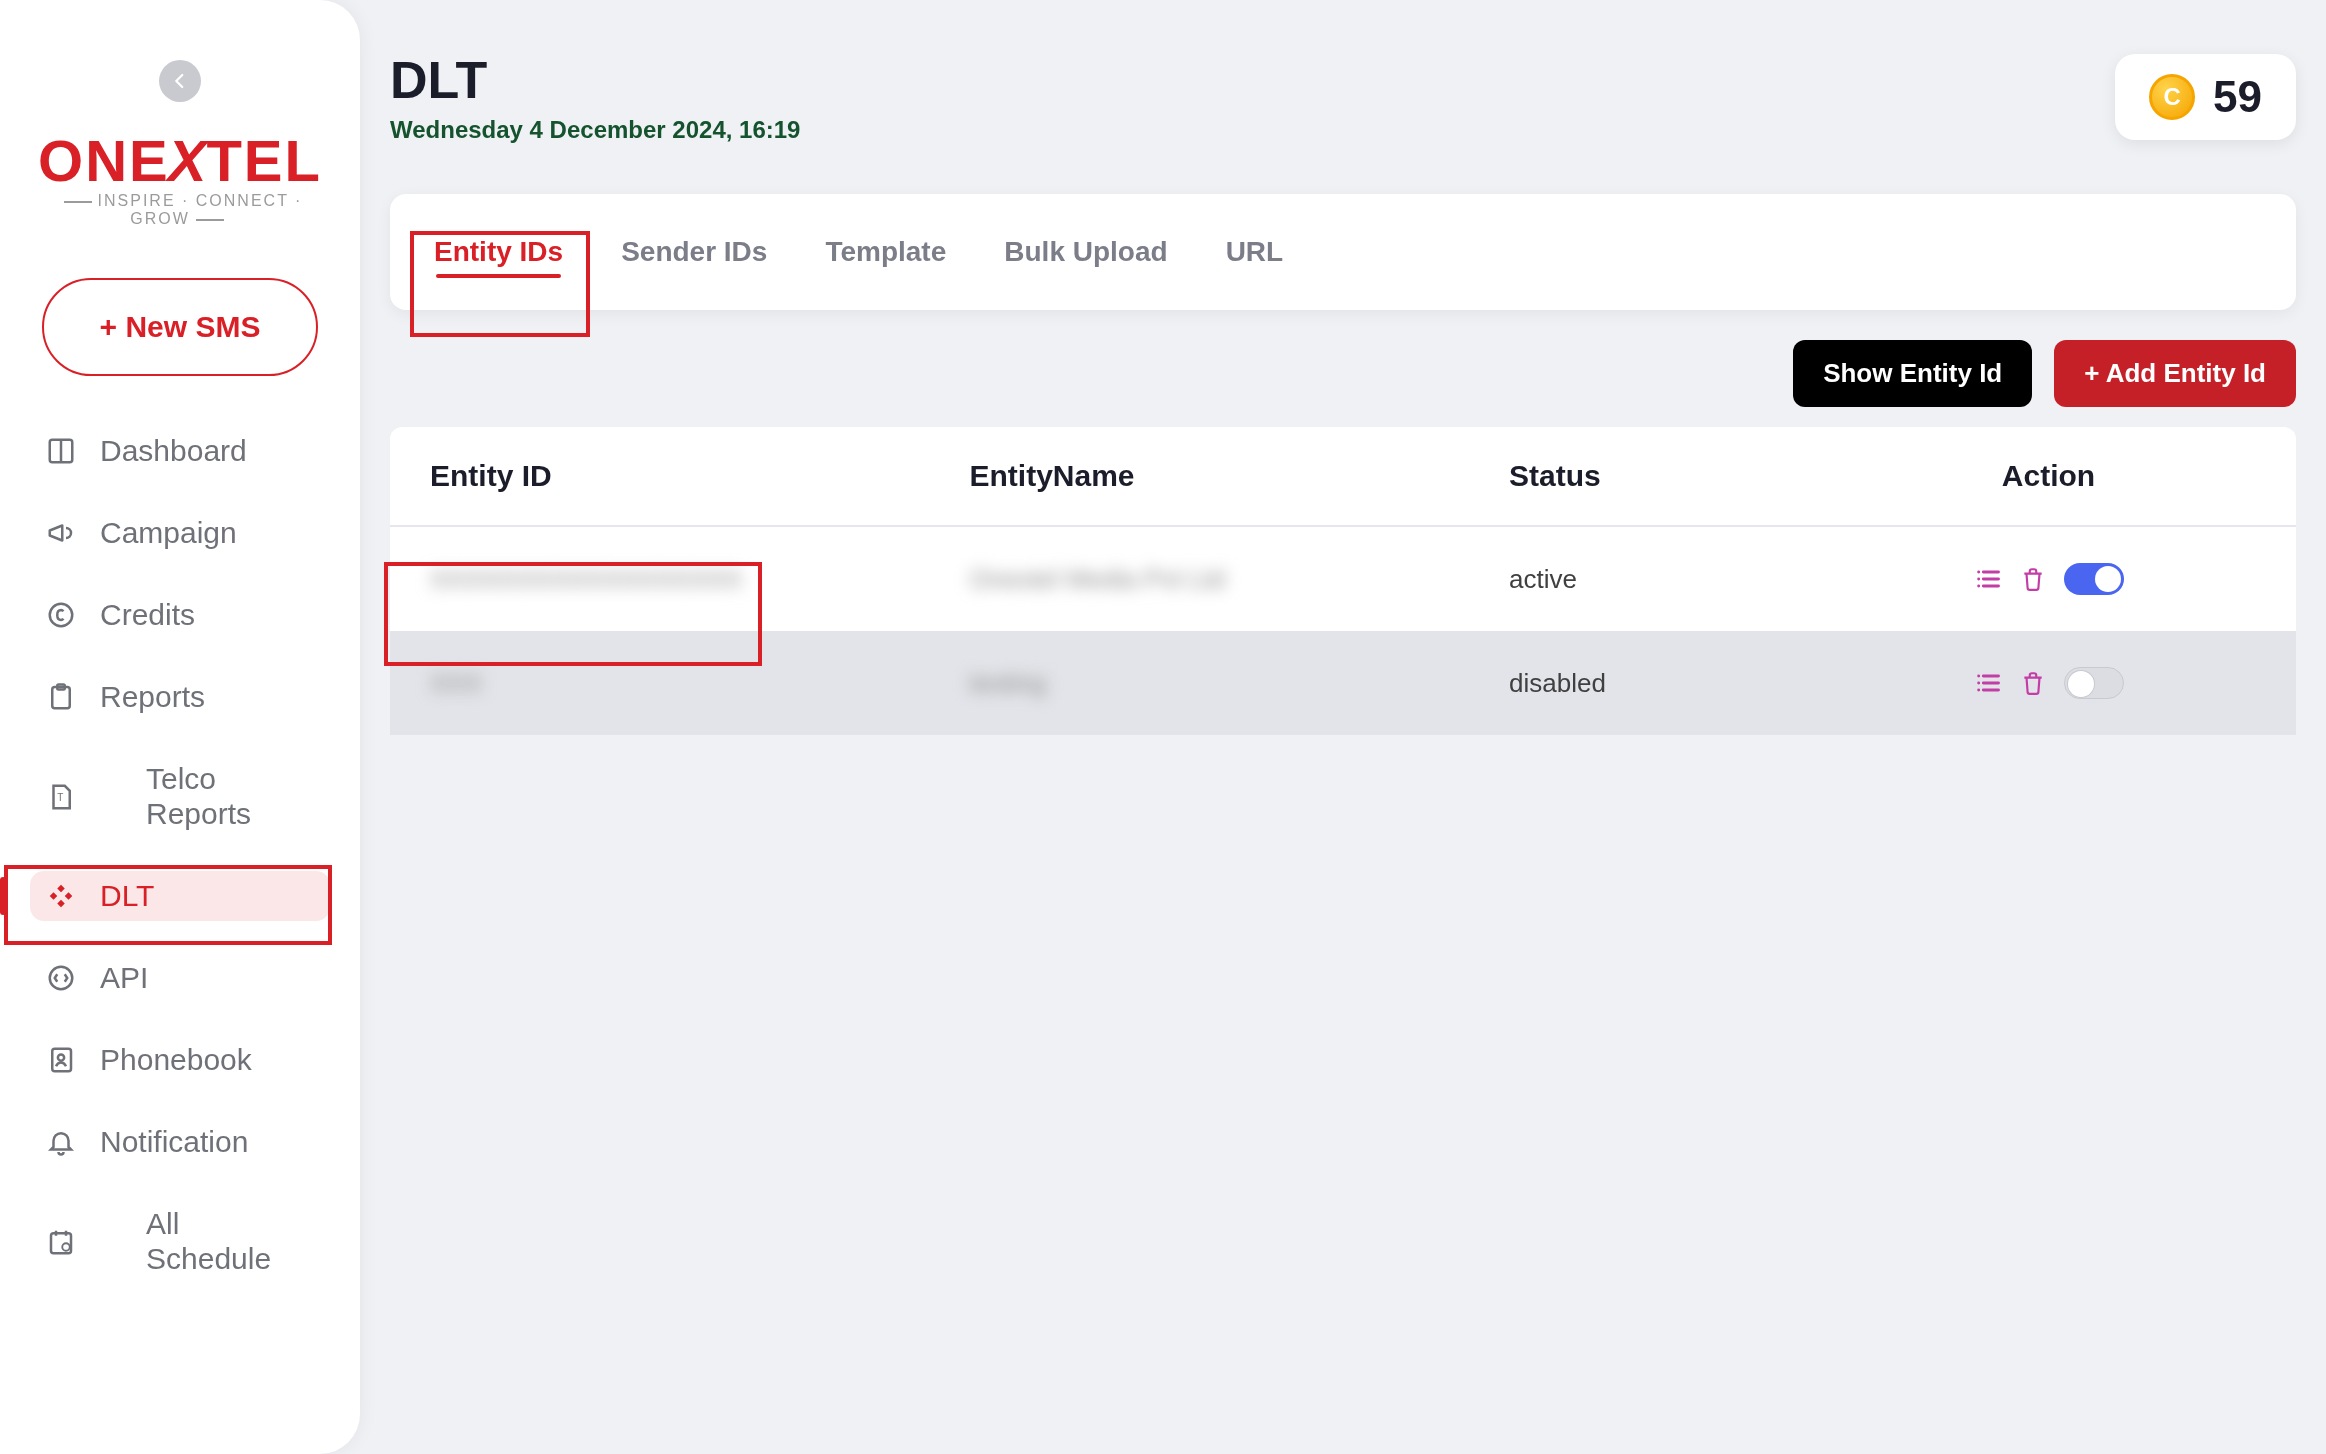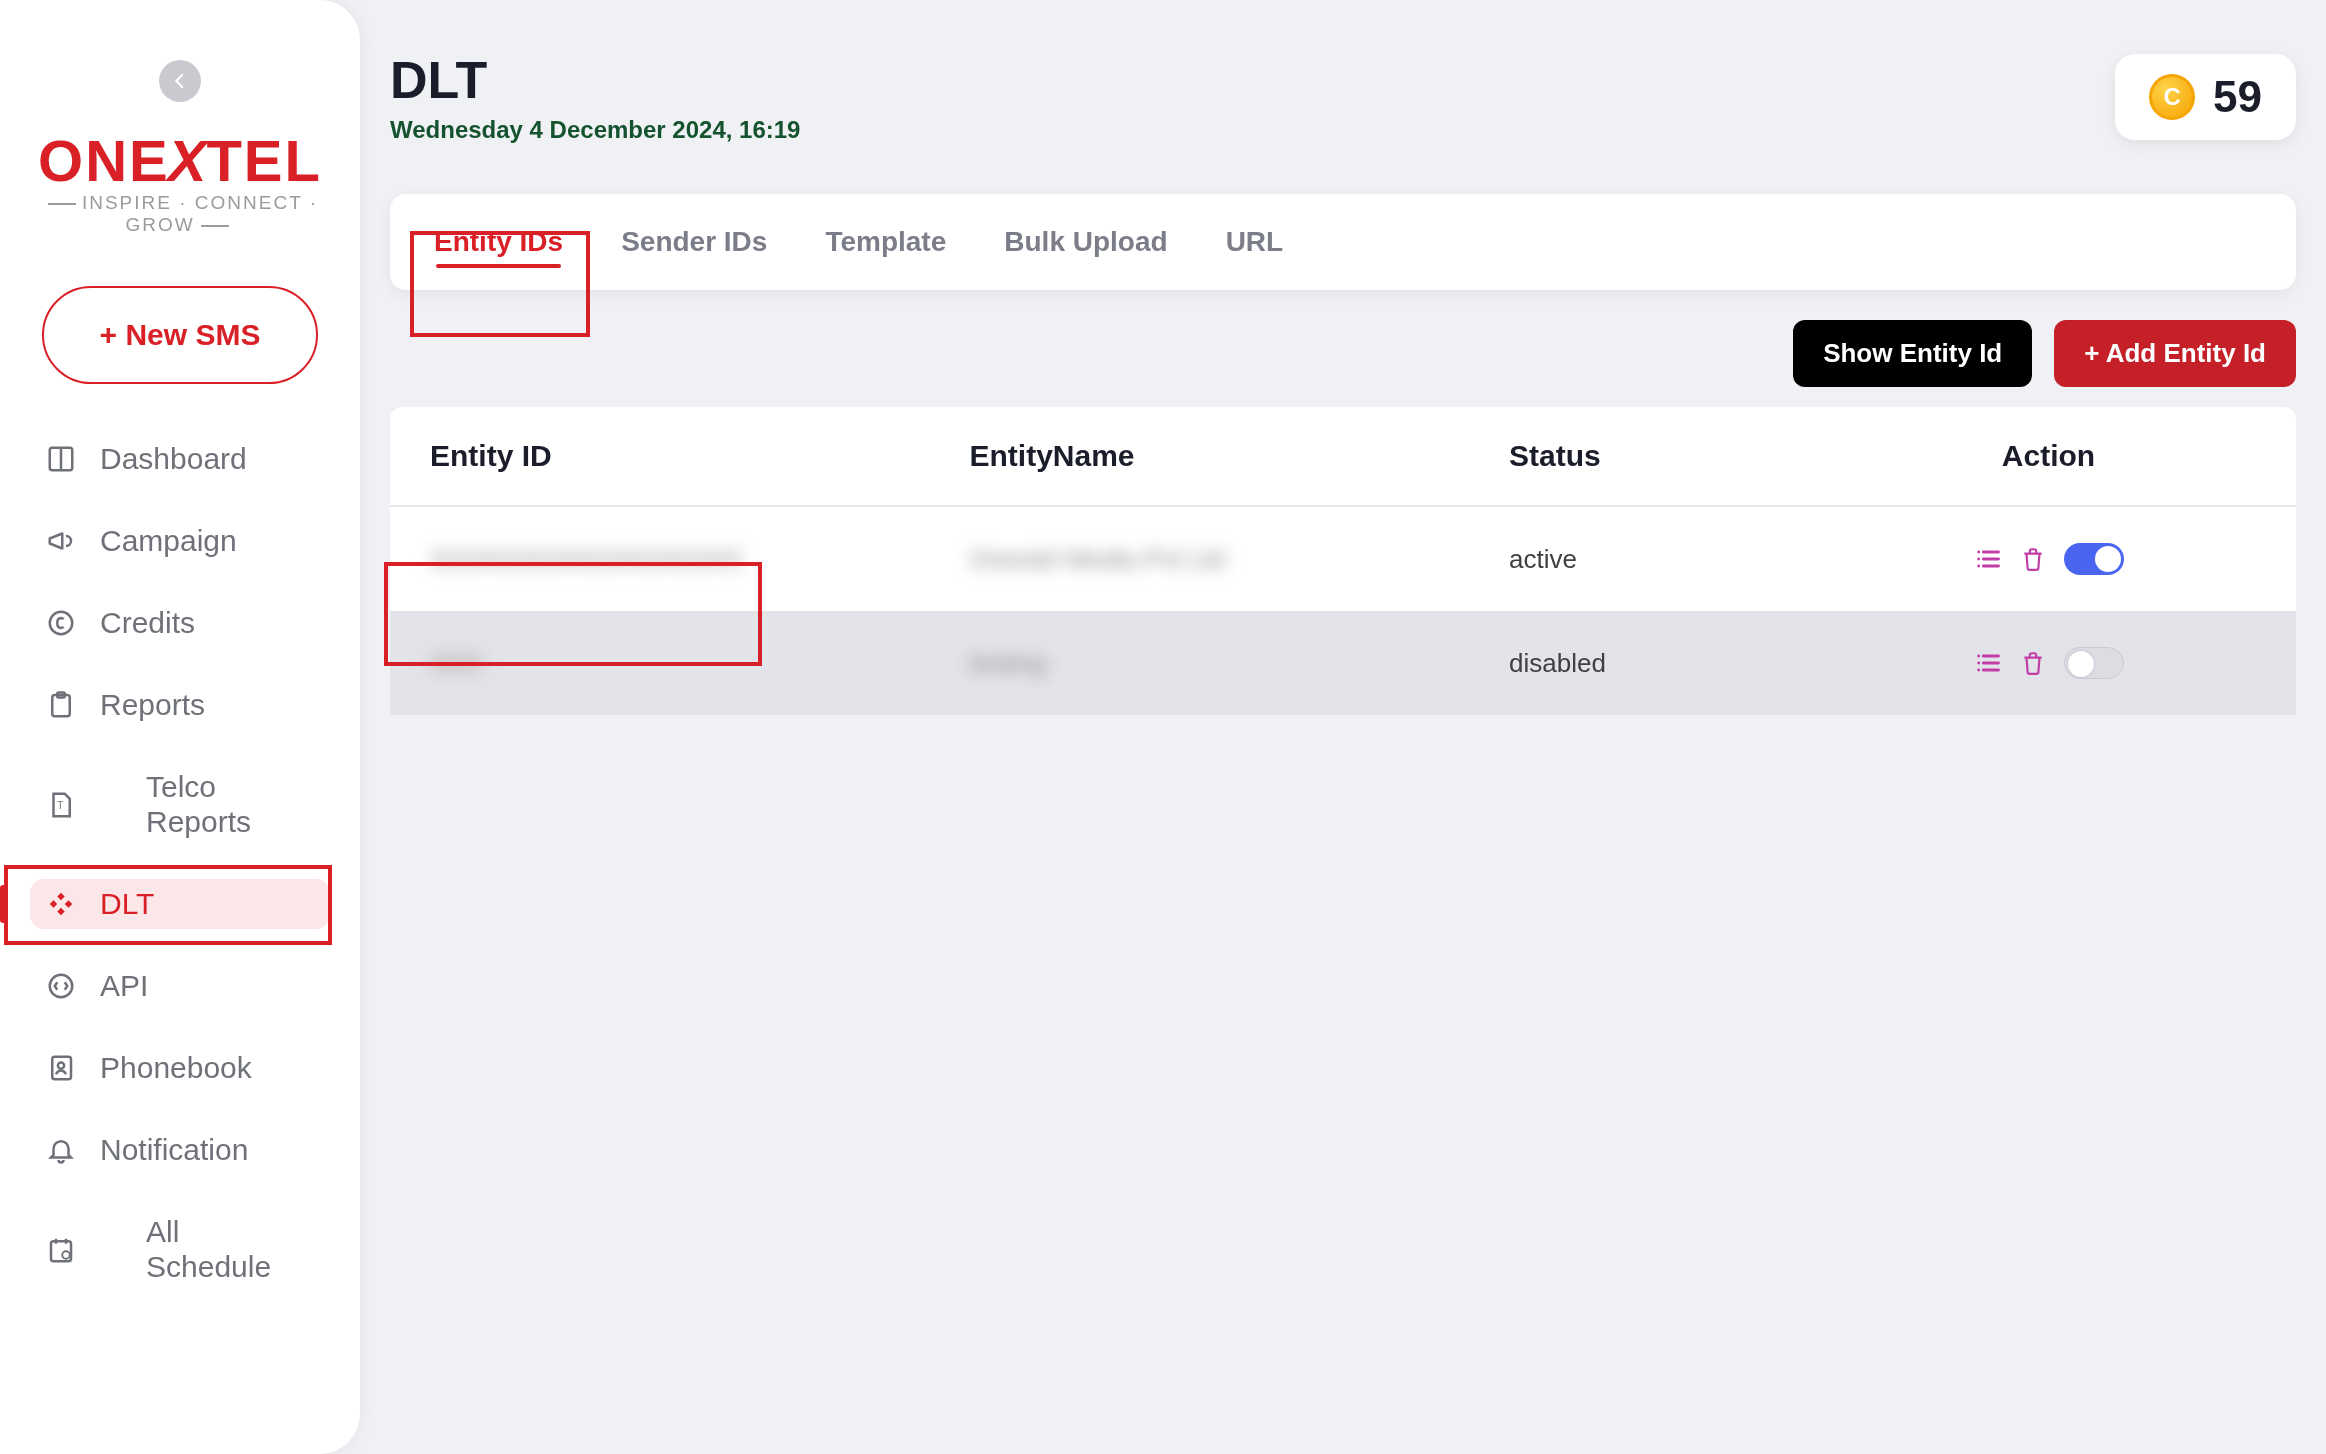--- a/index.html
+++ b/index.html
@@ -49,21 +49,21 @@
     line-height: 1;
   }
   .logo .x-mark {
     display: inline-block;
     transform: rotate(0deg);
     font-style: italic;
     font-weight: 900;
     margin: 0 -2px;
   }
   .logo .tag {
-    font-size: 19px;
+    font-size: 16px;
     letter-spacing: 2px;
     color: #9b9b9b;
     margin-top: 2px;
   }
   .logo .deco-line {
     display:inline-block;
     width:28px; height:2px; background:#9b9b9b; vertical-align:middle; margin:0 6px;
   }
 
   .new-sms-btn {
@@ -171,21 +171,21 @@
   }
 
   .tabs-card {
     background: #fff;
     border-radius: 16px;
     box-shadow: 0 4px 16px rgba(0,0,0,0.06);
     padding: 0 40px;
     display: flex;
     gap: 50px;
     align-items: center;
-    height: 96px;
+    height: 116px;
     margin-bottom: 30px;
     position: relative;
   }
   .tab {
     font-size: 28px;
     font-weight: 700;
     color: #7b7d88;
     cursor: pointer;
     padding: 28px 4px;
     position: relative;

